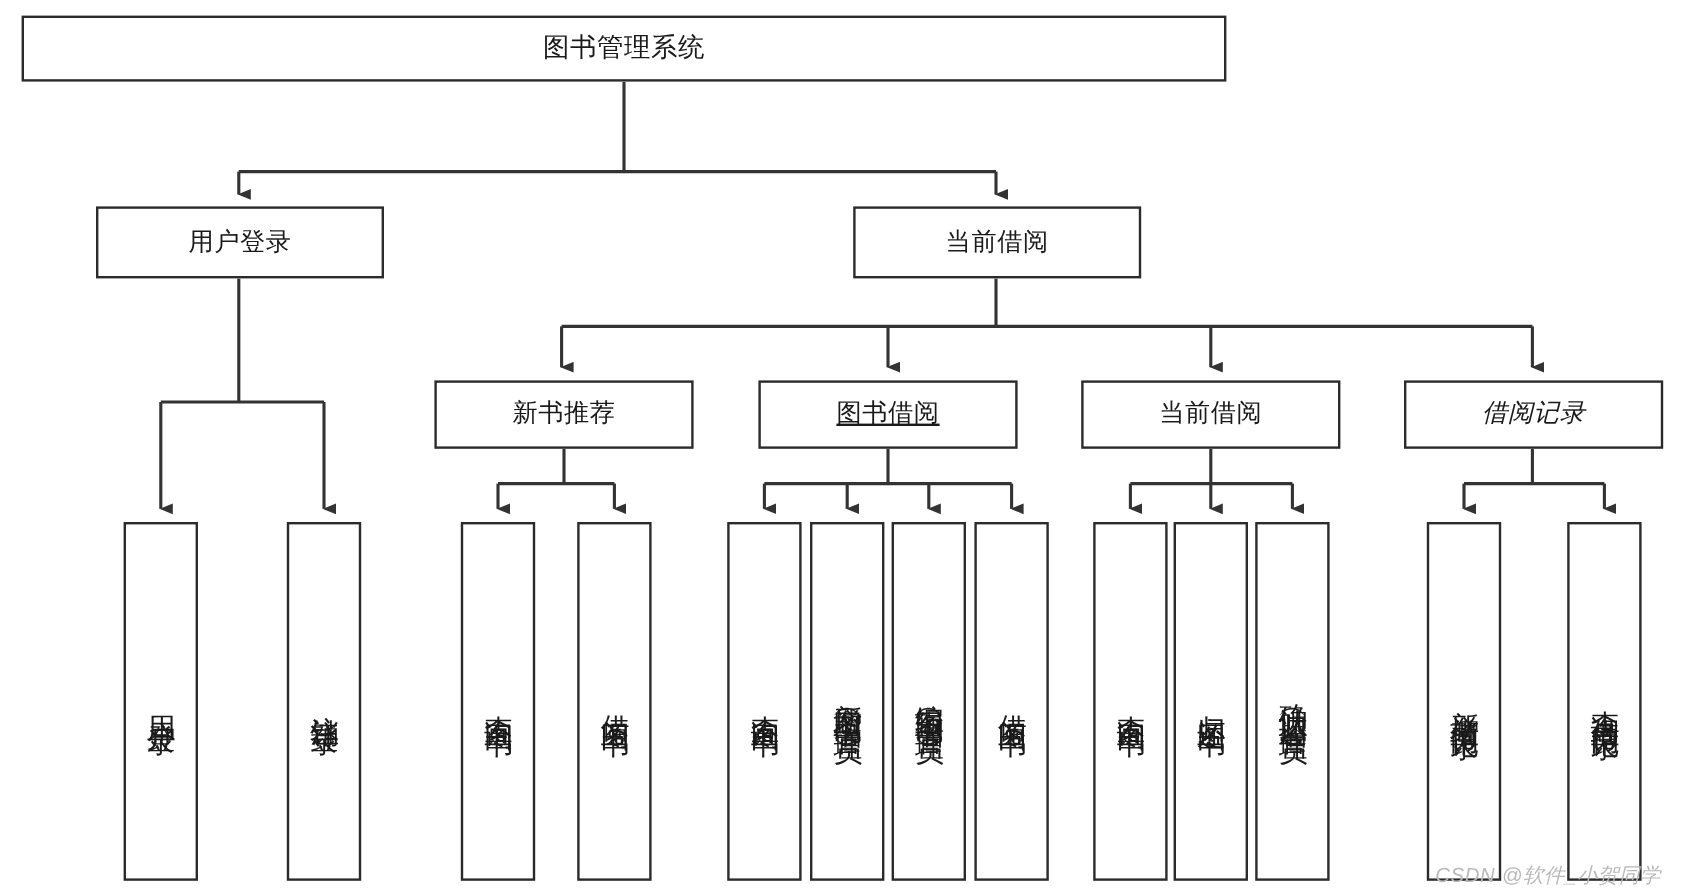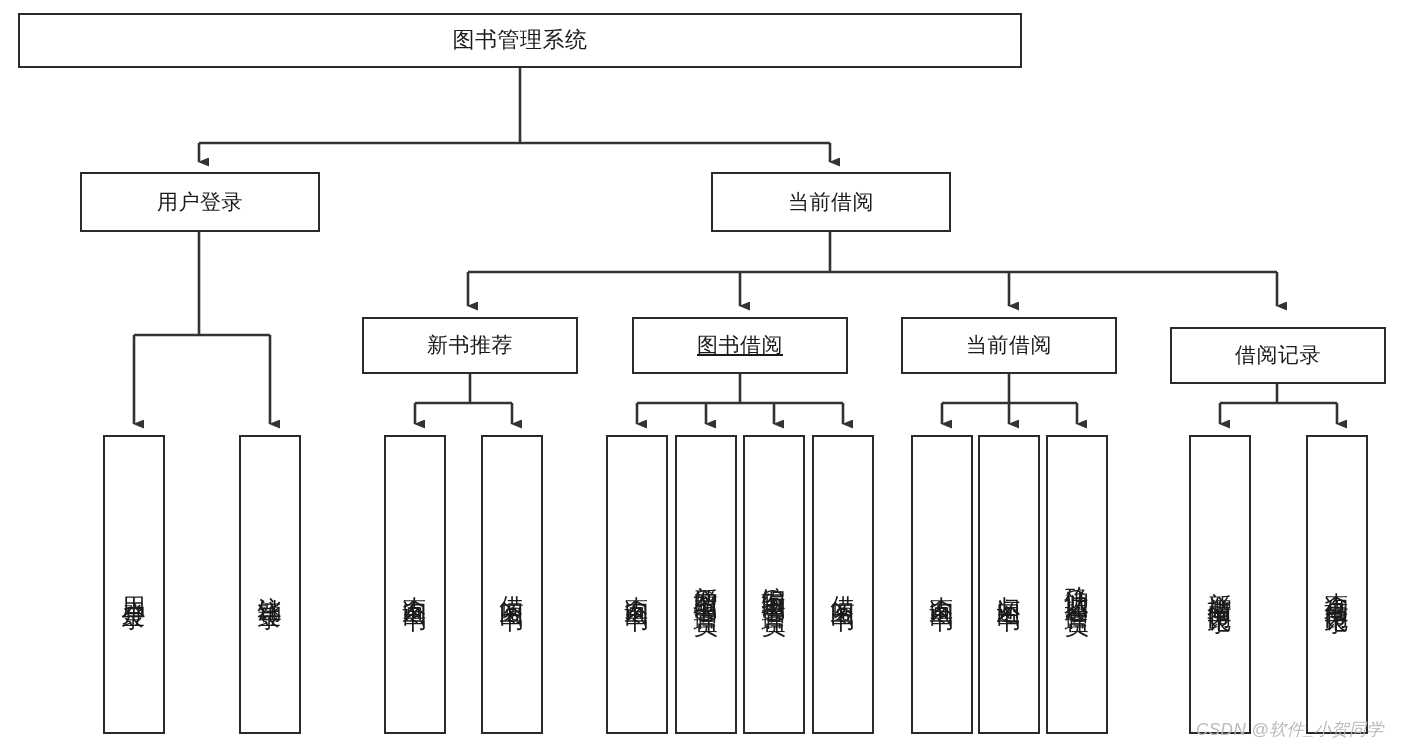--- a/index.html
+++ b/index.html
@@ -139,21 +139,21 @@
 
   <div class="node horizontal" style="left:362px; top:317px; width:216px; height:57px;">
     <span class="node-label">新书推荐</span>
   </div>
   <div class="node horizontal" style="left:632px; top:317px; width:216px; height:57px;text-decoration:underline;">
     <span class="node-label">图书借阅</span>
   </div>
   <div class="node horizontal" style="left:901px; top:317px; width:216px; height:57px;">
     <span class="node-label">当前借阅</span>
   </div>
-  <div class="node horizontal" style="left:1170px; top:327px; width:216px; height:57px;">
+  <div class="node horizontal" style="left:1170px; top:317px; width:216px; height:57px;font-style:italic;">
     <span class="node-label">借阅记录</span>
   </div>
 
   <div class="node vertical" style="left:103px; top:435px; width:62px; height:299px;">
     <span class="node-label">用户登录</span>
   </div>
   <div class="node vertical" style="left:239px; top:435px; width:62px; height:299px;">
     <span class="node-label">注销登录</span>
   </div>
 

